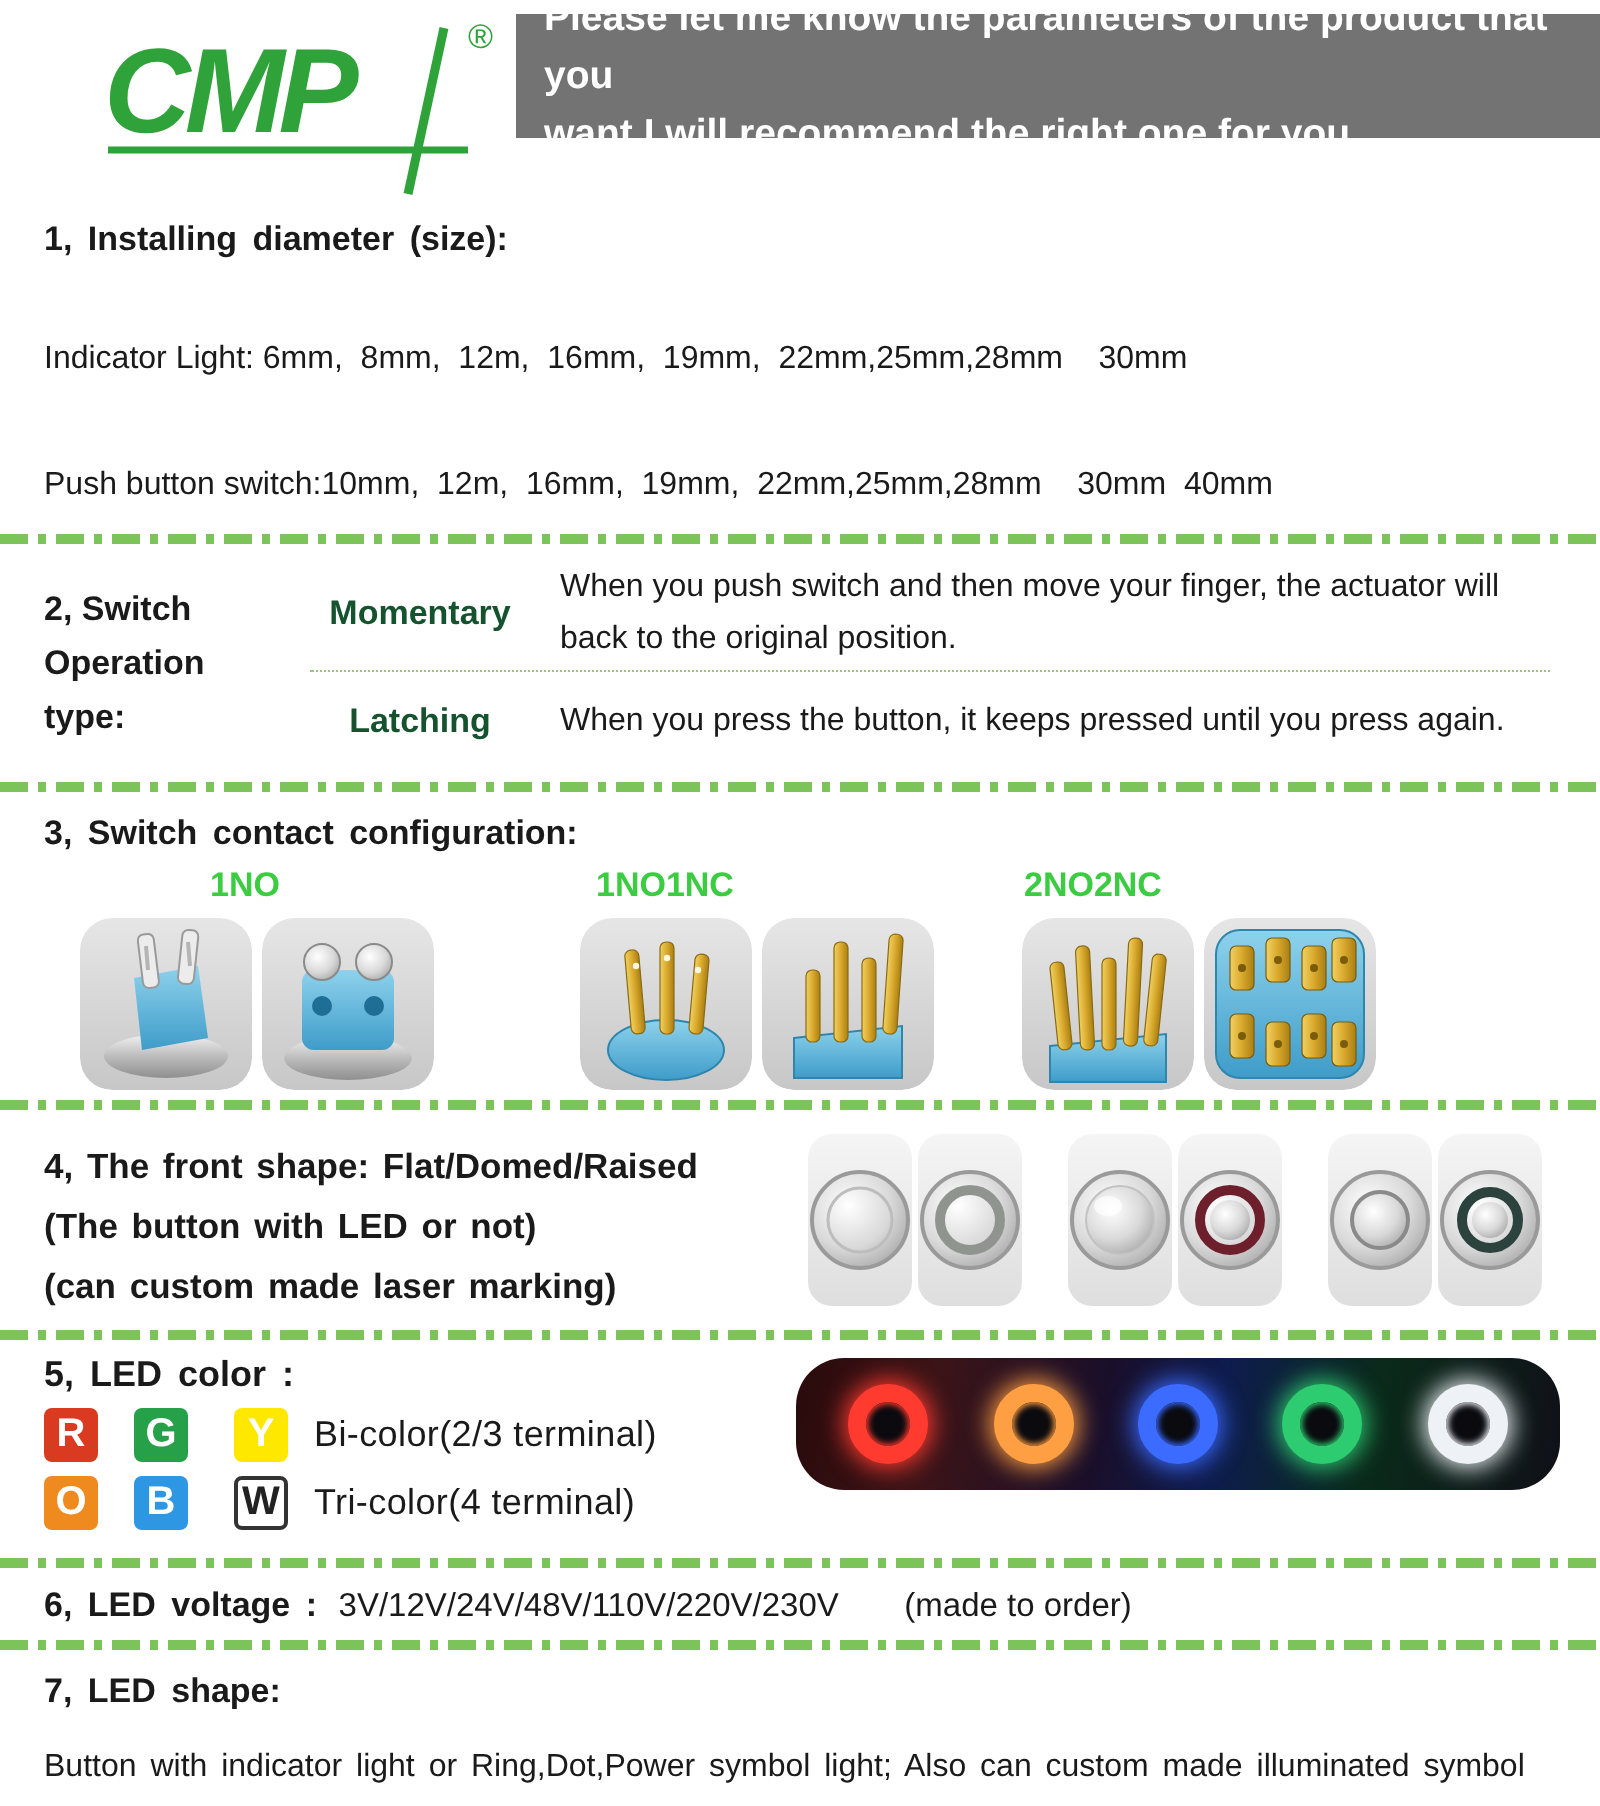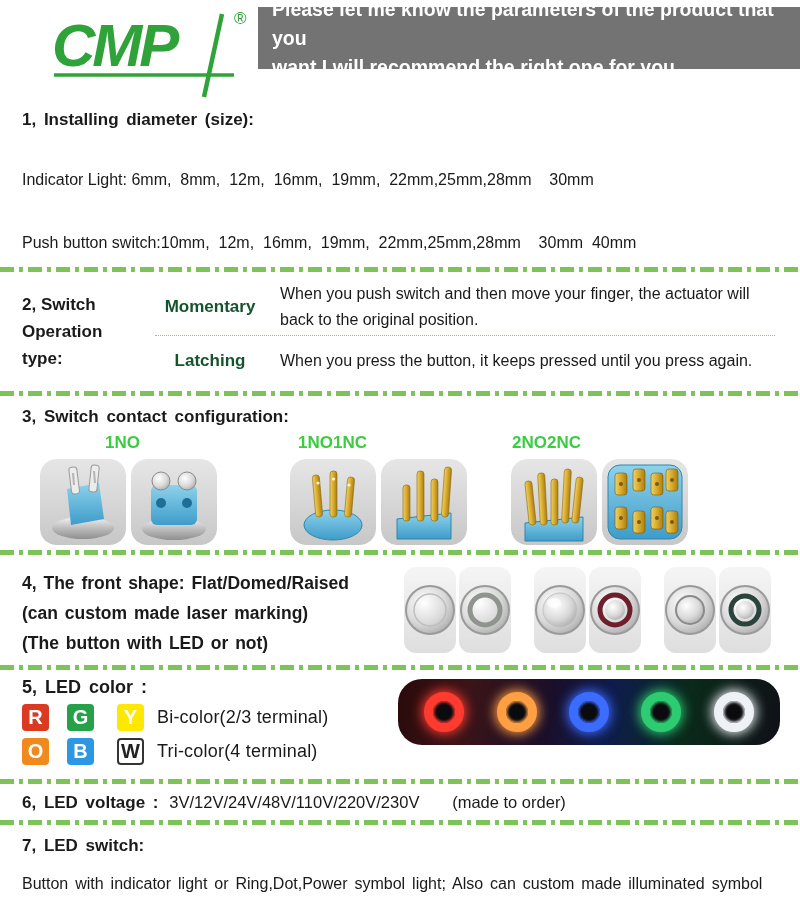--- a/index.html
+++ b/index.html
@@ -274,22 +274,22 @@
         </g>
       </svg>
     </div>
   </div>
 
   <div class="divider"></div>
 
   <div class="s4">
     <div class="s4-text">
       <div class="s4-line">4, The front shape: Flat/Domed/Raised</div>
+      <div class="s4-line">(The button with LED or not)</div>
       <div class="s4-line">(can custom made laser marking)</div>
-      <div class="s4-line">(The button with LED or not)</div>
     </div>
     <div class="s4-tiles">
       <svg class="b1" width="52" height="86">
         <rect width="52" height="86" rx="12" fill="url(#tileLight)"></rect>
         <circle cx="26" cy="43" r="24" fill="url(#chromeFace)" stroke="#9a9a9a" stroke-width="2"></circle>
         <circle cx="26" cy="43" r="16" fill="none" stroke="#bdbdbd" stroke-width="1.5"></circle>
       </svg>
       <svg class="b2" width="52" height="86">
         <rect width="52" height="86" rx="12" fill="url(#tileLight)"></rect>
         <circle cx="26" cy="43" r="24" fill="url(#chromeFace)" stroke="#9a9a9a" stroke-width="2"></circle>
@@ -352,21 +352,21 @@
 
   <div class="s6">
     <span class="s6-label">6, LED voltage :</span>
     <span class="s6-value">3V/12V/24V/48V/110V/220V/230V</span>
     <span class="s6-note">(made to order)</span>
   </div>
 
   <div class="divider"></div>
 
   <div class="s7">
-    <div class="sec-title">7, LED switch:</div>
+    <div class="sec-title">7, LED shape:</div>
     <div class="s7-body">Button with indicator light or Ring,Dot,Power symbol light;  Also can custom made illuminated symbol on button.</div>
   </div>
 
   <div class="divider"></div>
 
   <div class="s8">
 
     <div class="s8-legend">
       
       

